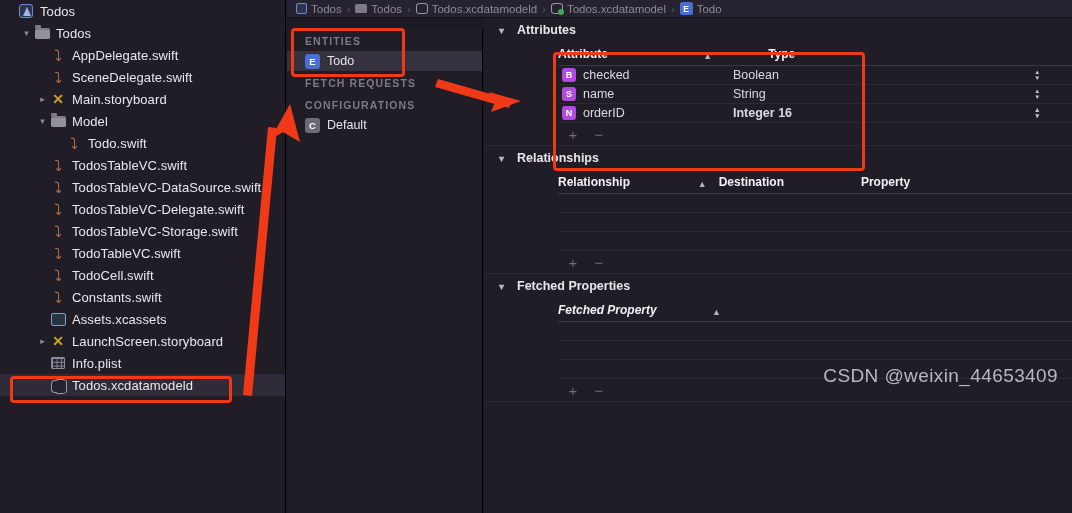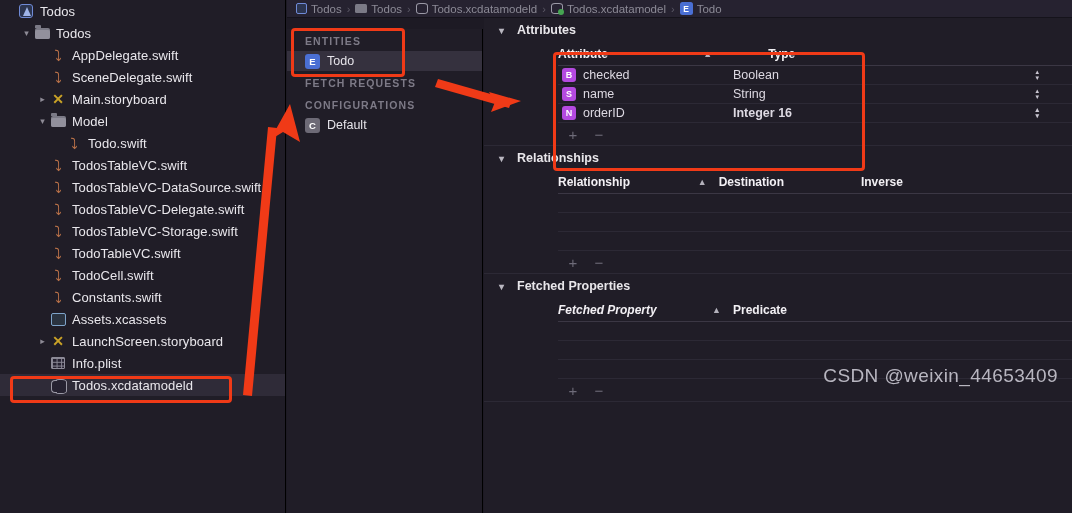--- a/index.html
+++ b/index.html
@@ -127,21 +127,21 @@
     display: inline-block; width: 13px; color: #b9b7c0; font-size: 10px;
     margin-right: 5px;
   }
 
   .tbl { margin-left: 74px; }
   .tbl-head {
     display: flex; align-items: center; height: 24px;
     font-size: 12px; font-weight: bold; color: #f2f0f4;
     border-bottom: 1px solid #3b3744;
   }
-  .th { display: flex; align-items: center; }
+  .th { display: flex; align-items: flex-end; }
   .sortcaret { color: #b3b1bb; font-size: 9px; margin-left: auto; margin-right: 12px; }
   .tbl-row {
     display: flex; align-items: center; height: 19px;
     font-size: 12.5px; color: #ddd9e2;
     border-bottom: 1px solid #2c2935;
   }
   .tbl-row.empty { height: 19px; }
   .cell { display: flex; align-items: center; overflow: hidden; white-space: nowrap; }
   .stepper {
     margin-left: auto; margin-right: 14px; color: #c9c6d1;
@@ -426,21 +426,21 @@
         <div class="tbl">
           <div class="tbl-head">
             <div class="th" style="width: 175px;">
               <span>Relationship</span>
               <span class="sortcaret">▲</span>
             </div>
             <div class="th" style="width: 155px;">
               <span>Destination</span>
             </div>
             <div class="th" style="width: 230px;">
-              <span>Inverse</span>
+              <span>Property</span>
             </div>
           </div>
           <div class="tbl-row empty"></div>
           <div class="tbl-row empty"></div>
           <div class="tbl-row empty"></div>
           <div class="plusminus">
             <span>+</span>
             <span>−</span>
           </div>
         </div>
@@ -449,23 +449,20 @@
       <div class="grp">
         <div class="grp-title">
           <span class="chev">▾</span>
           <span>Fetched Properties</span>
         </div>
         <div class="tbl">
           <div class="tbl-head">
             <div class="th" style="width: 175px; font-style: italic;">
               <span>Fetched Property</span>
               <span class="sortcaret">▲</span>
-            </div>
-            <div class="th" style="width: 320px;">
-              <span>Predicate</span>
             </div>
           </div>
           <div class="tbl-row empty"></div>
           <div class="tbl-row empty"></div>
           <div class="tbl-row empty"></div>
           <div class="plusminus">
             <span>+</span>
             <span>−</span>
           </div>
         </div>

